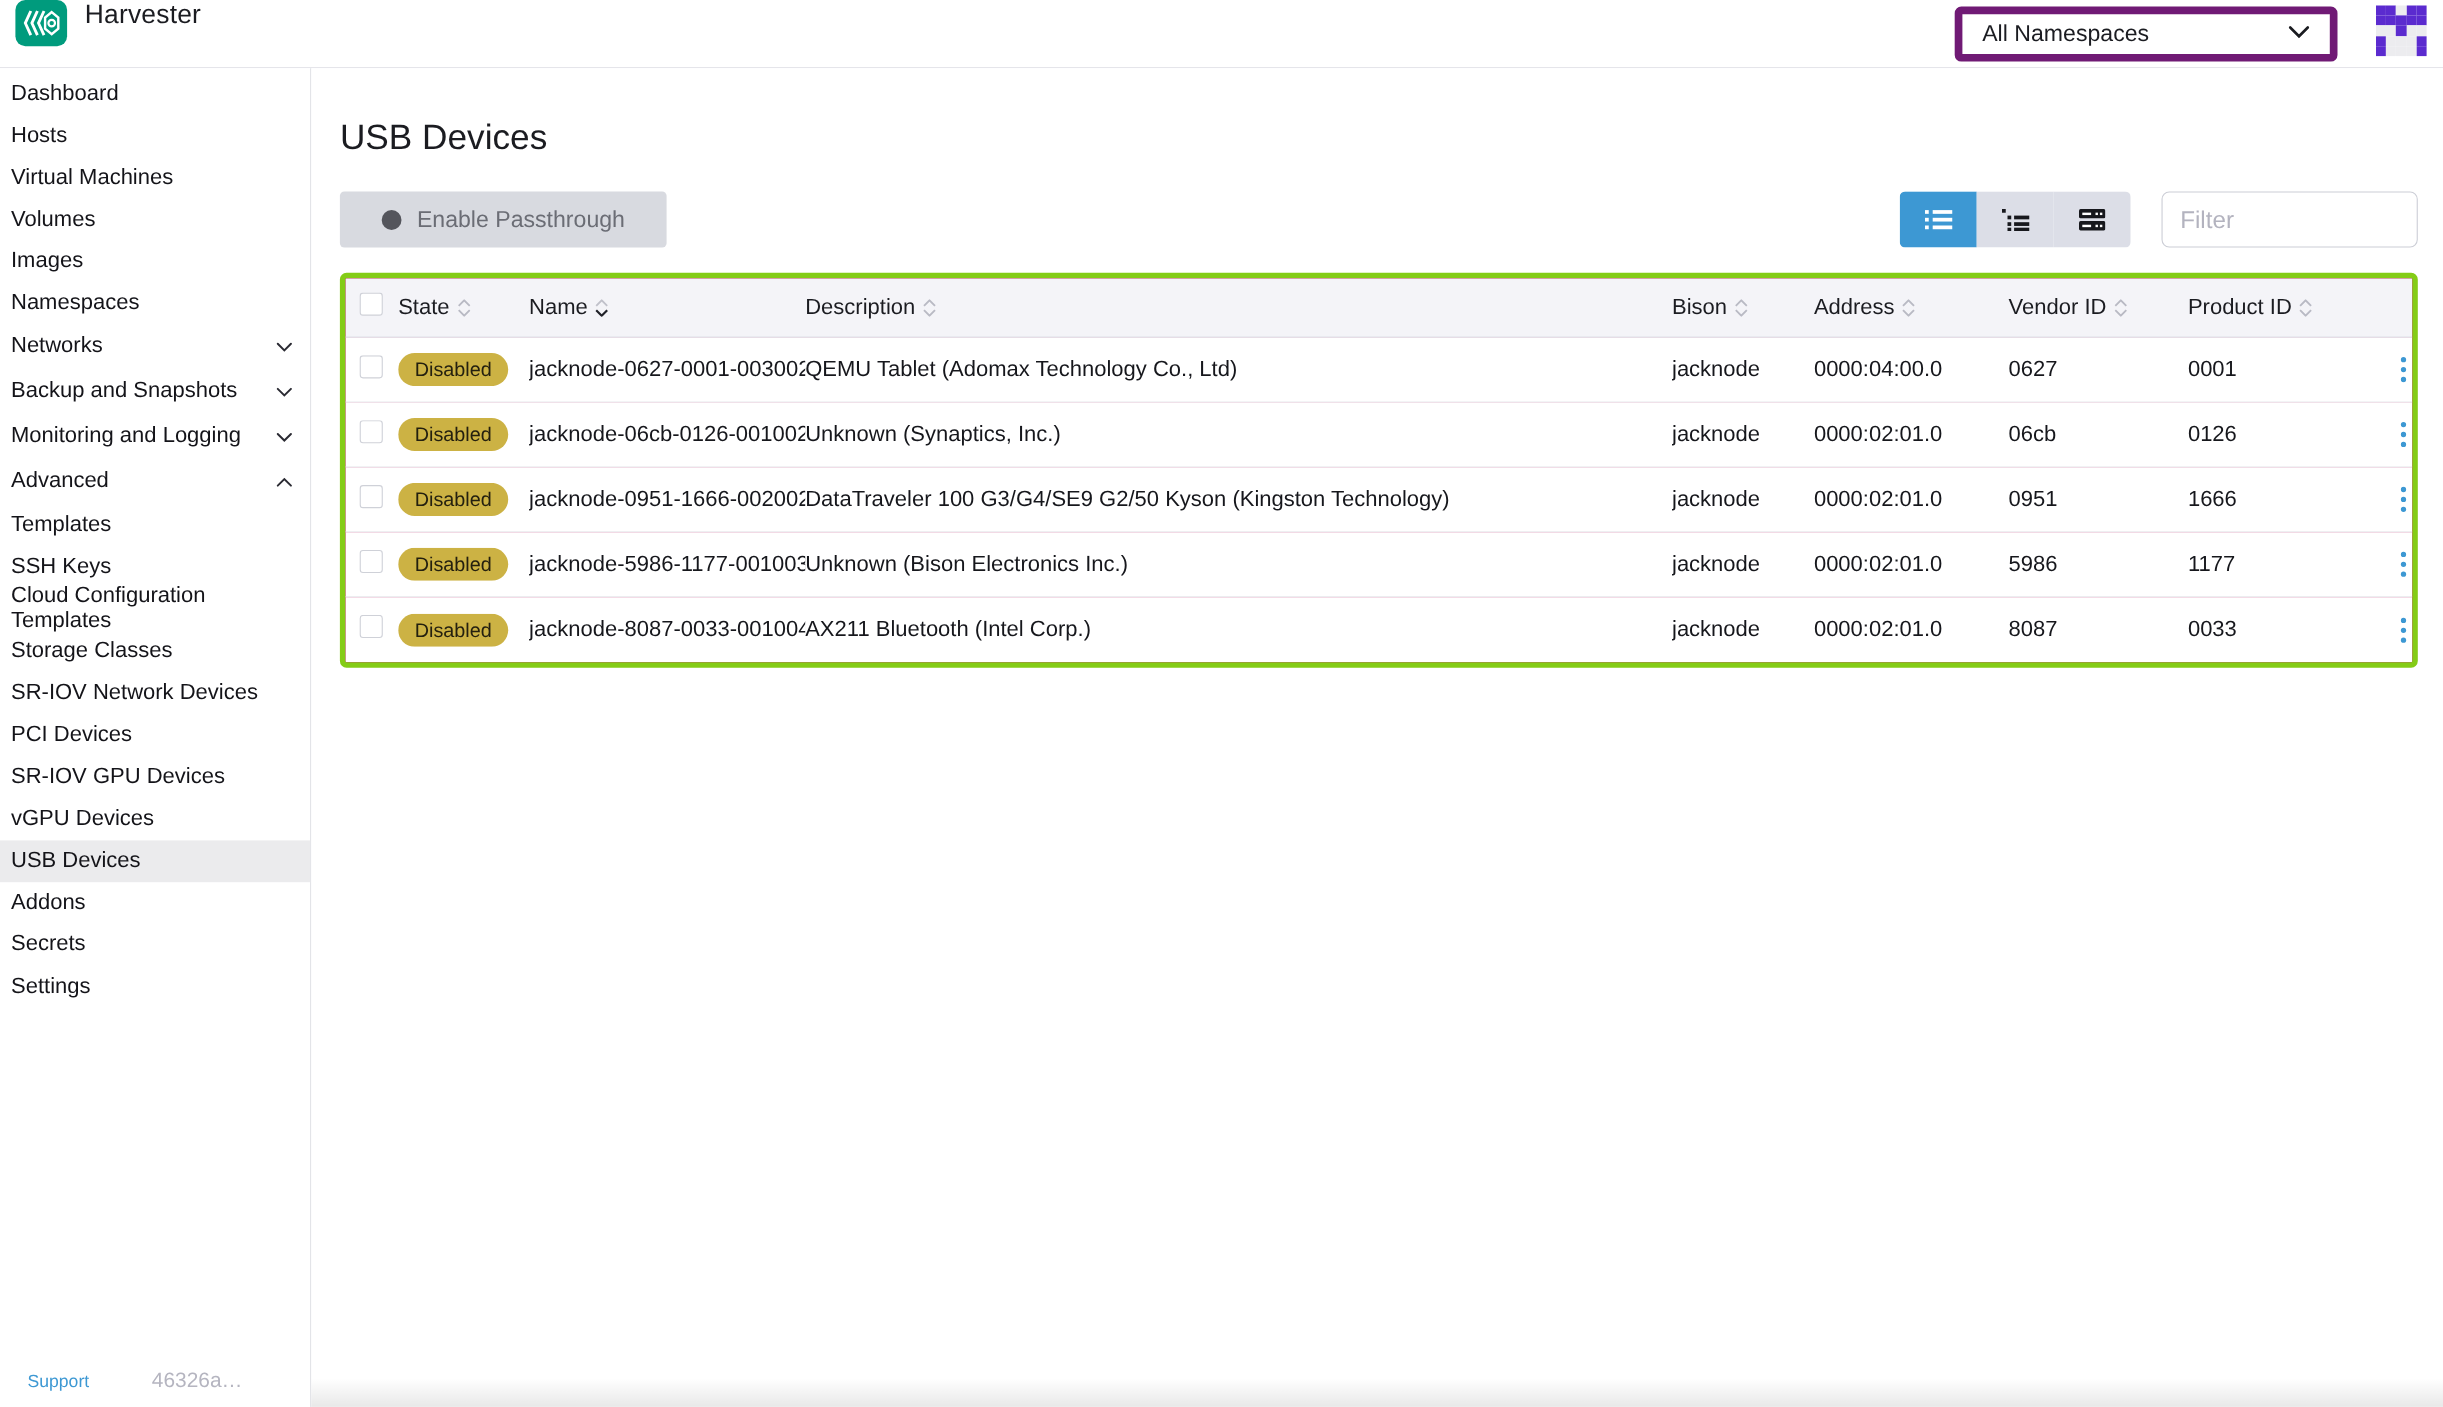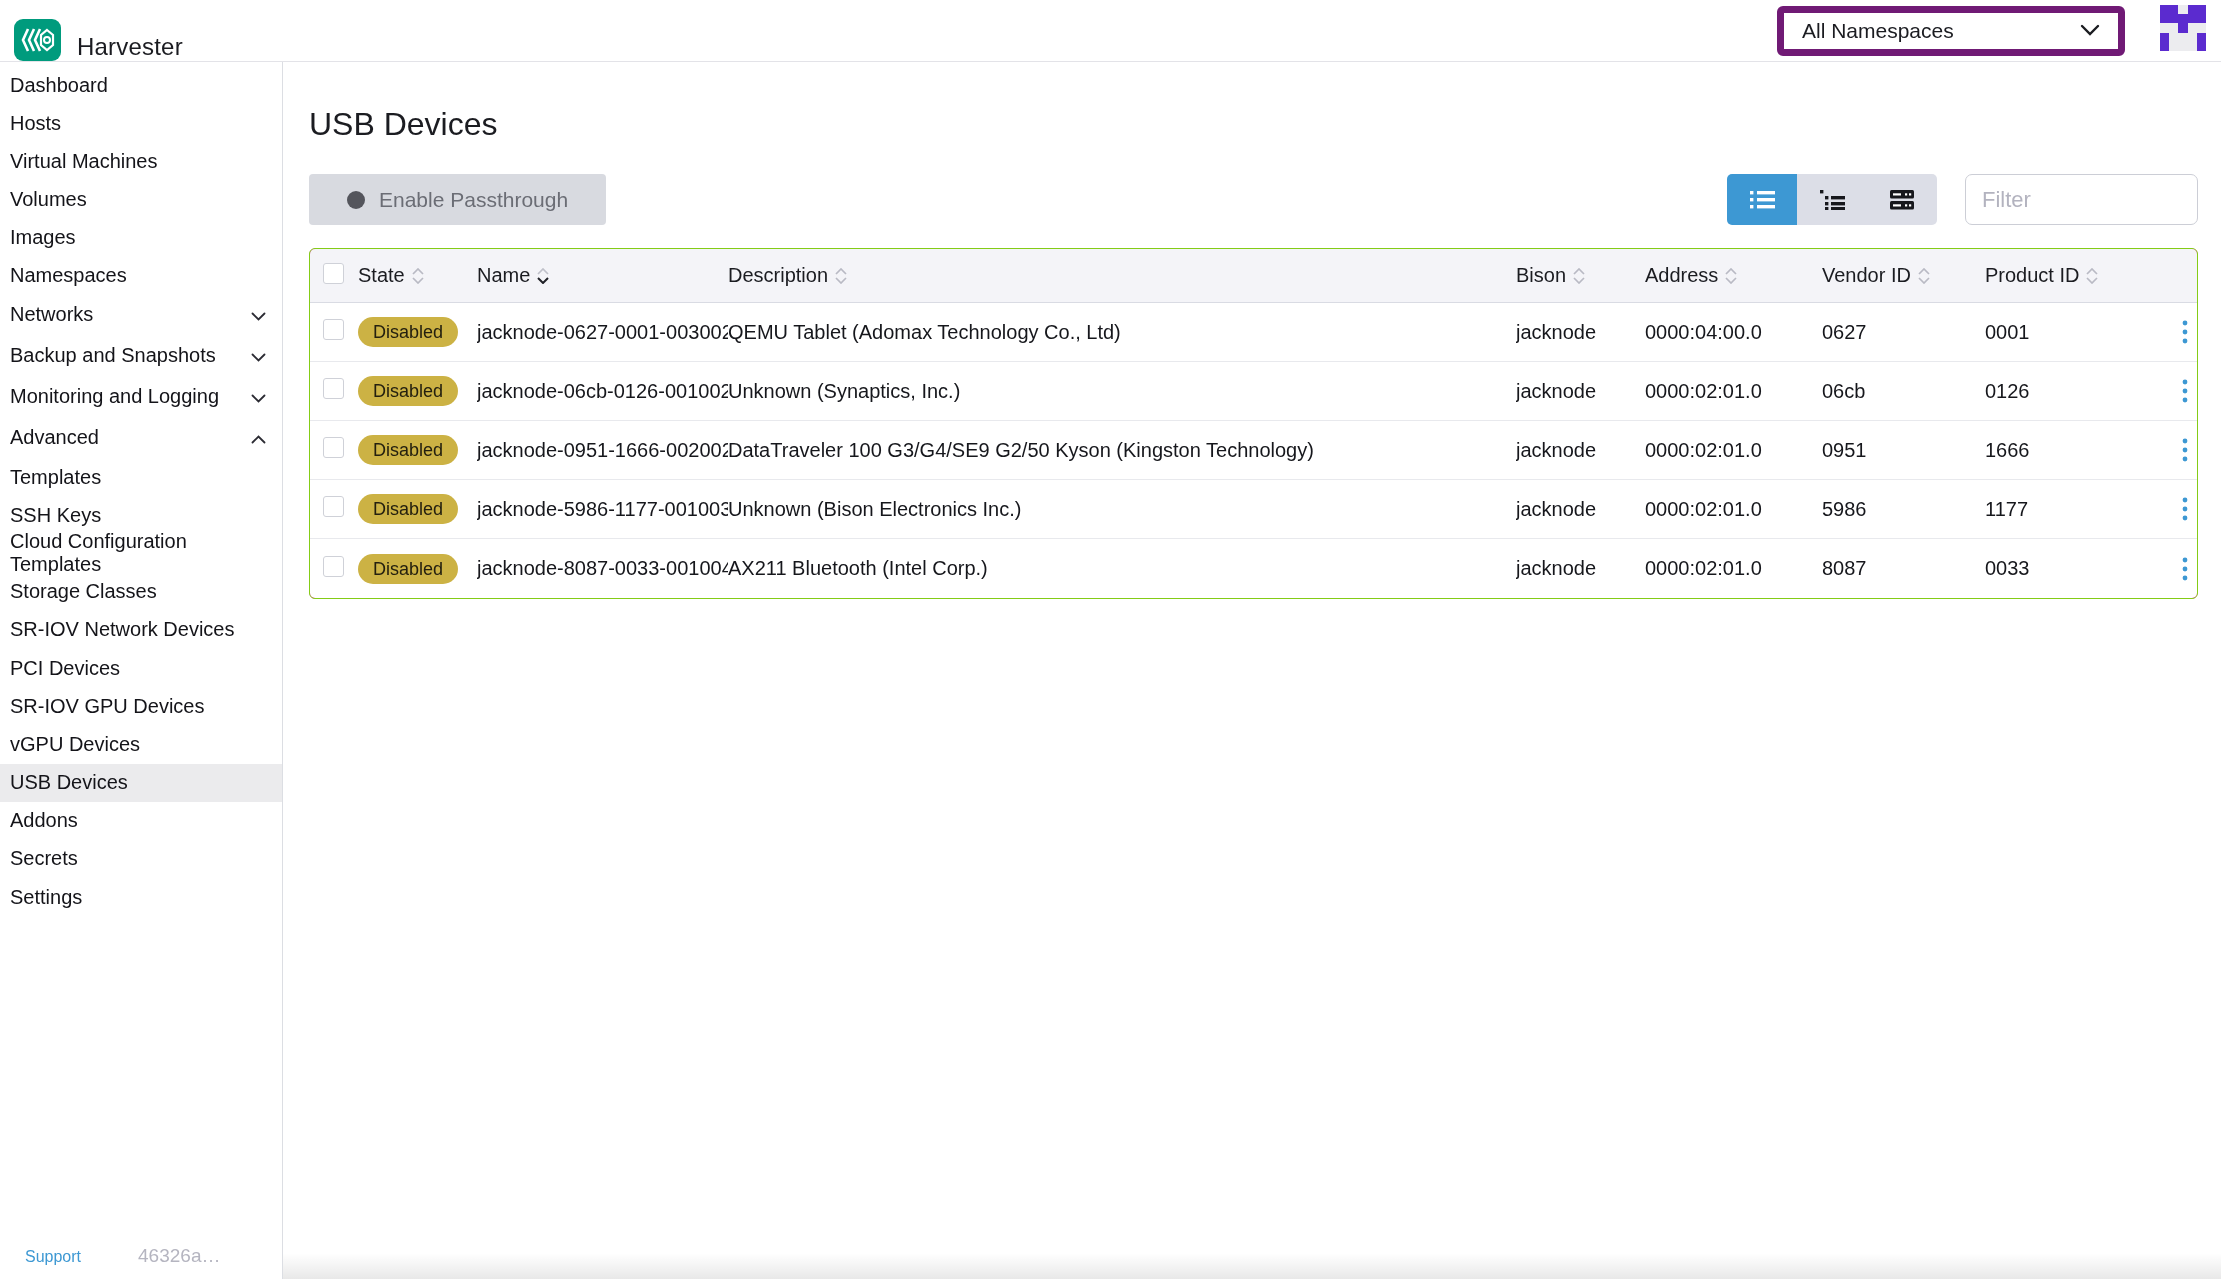--- a/index.html
+++ b/index.html
@@ -7,21 +7,21 @@
   body {
     font-family:"Liberation Sans", sans-serif;
     background:#ffffff; color:#1b1c21; overflow:hidden;
   }
   .app { position:relative; width:2221px; height:1279px; }
 
   
   .topbar {
     position:absolute; top:0; left:0; right:0; height:62px;
     background:#ffffff; border-bottom:1px solid #e3e3e8;
-    display:flex; align-items:flex-end;
+    display:flex; align-items:flex-start;
   }
   .logo {
     width:47px; height:42px; margin-left:14px; border-radius:9px;
     background:#009b7d; display:flex; align-items:center; justify-content:center;
     flex:0 0 auto;
   }
   .brand { margin-left:16px; font-size:24px; color:#1b1c21; letter-spacing:.2px; }
 
   .ns-select {
     position:absolute; right:96px; top:6px; width:348px; height:50px;
@@ -94,21 +94,21 @@
   .filter-input {
     margin-left:28px; width:233px; height:51px;
     border:1px solid #ccced6; border-radius:7px; padding:0 16px;
     font-size:22px; color:#1b1c21; font-family:"Liberation Sans", sans-serif;
     outline:none;
   }
   .filter-input::placeholder { color:#b3b3bf; }
 
   
   .table {
-    margin-top:23px; border:1px solid #84cc16; border-radius:6px;
+    margin-top:23px; border:5px solid #84cc16; border-radius:6px;
     overflow:hidden; background:#be185d;
   }
   .tr {
     display:grid;
     grid-template-columns:48px 119px 251px 788px 129px 177px 163px 187px minmax(0,1fr);
     align-items:center;
   }
   .thead { background:#f4f4f8; height:54px; border-bottom:1px solid #d9dbe3; }
   .th { display:flex; align-items:center; gap:7px; font-size:20px; color:#1b1c21; cursor:pointer; }
   .row { height:59px; border-bottom:1px solid #e8e9ed; background:#fff; }

